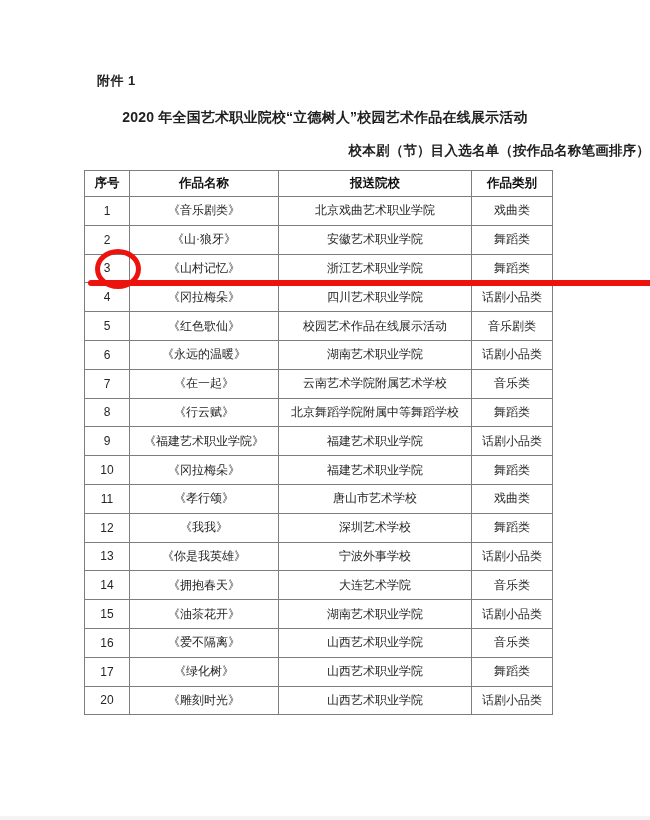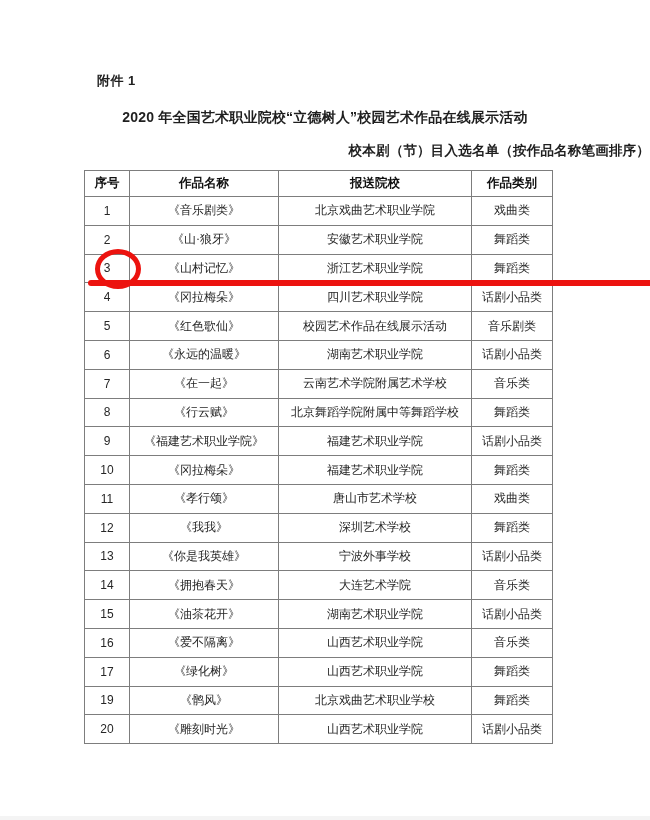--- a/index.html
+++ b/index.html
@@ -244,26 +244,20 @@
         </tr>
 
         <tr>
           <td class="num">17</td>
           <td>《绿化树》</td>
           <td>山西艺术职业学院</td>
           <td>舞蹈类</td>
         </tr>
 
 
-        <tr>
-          <td class="num">19</td>
-          <td>《鹘风》</td>
-          <td>北京戏曲艺术职业学校</td>
-          <td>舞蹈类</td>
-        </tr>
 
         <tr>
           <td class="num">20</td>
           <td>《雕刻时光》</td>
           <td>山西艺术职业学院</td>
           <td>话剧小品类</td>
         </tr>
       </tbody>
   </table>
 

